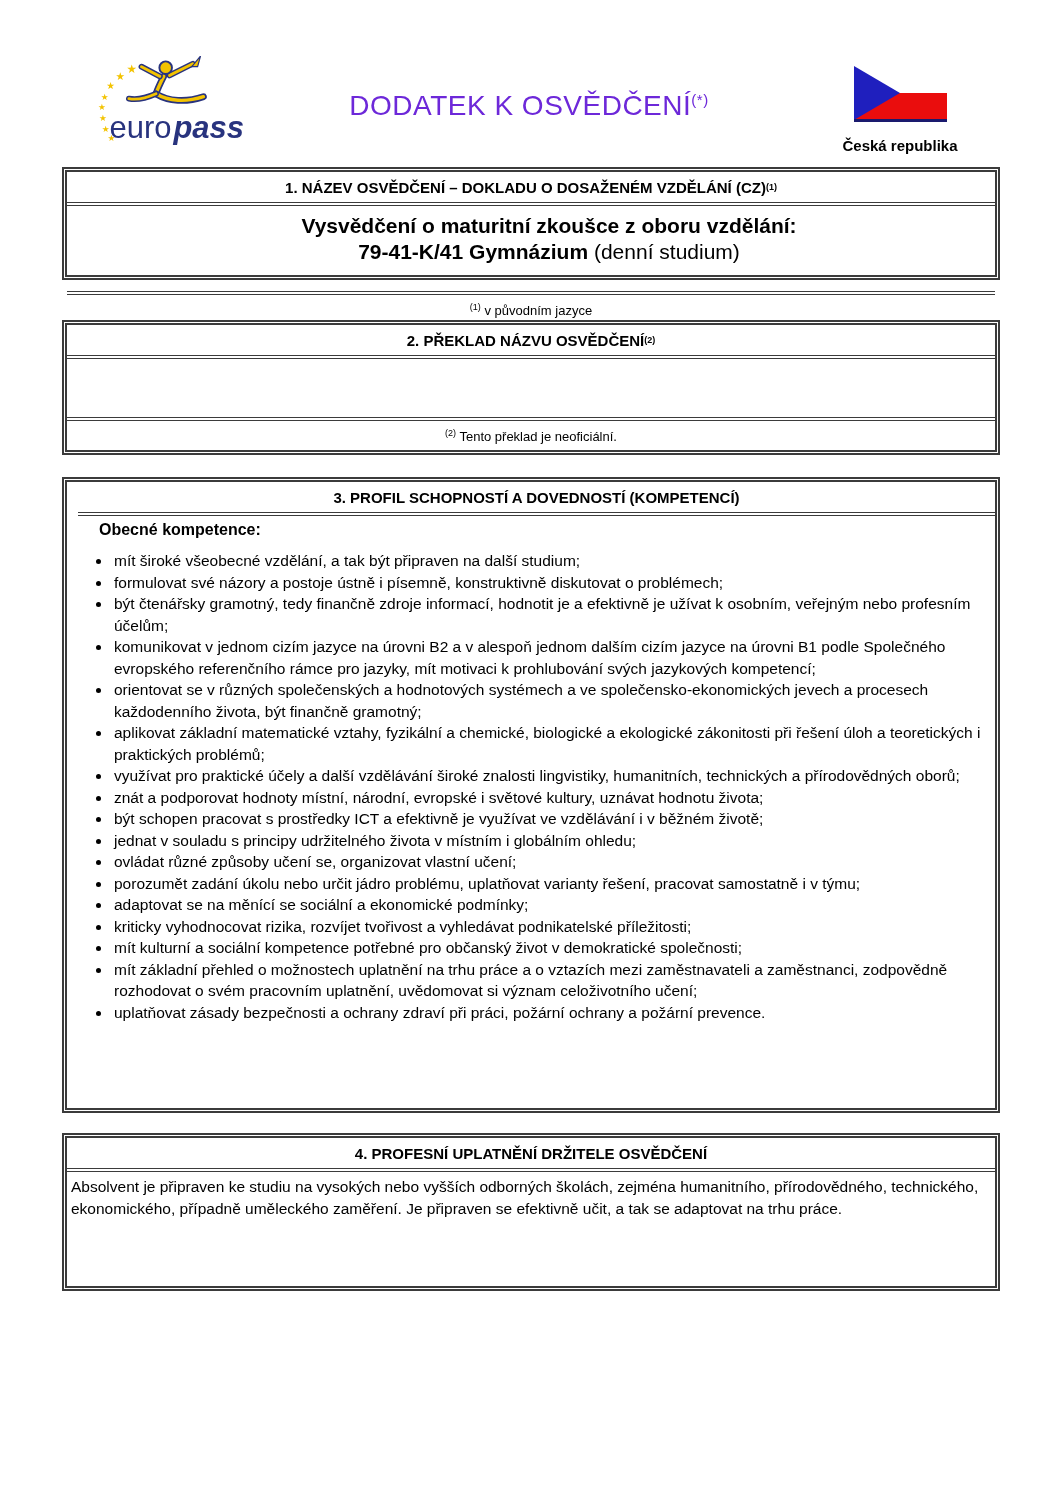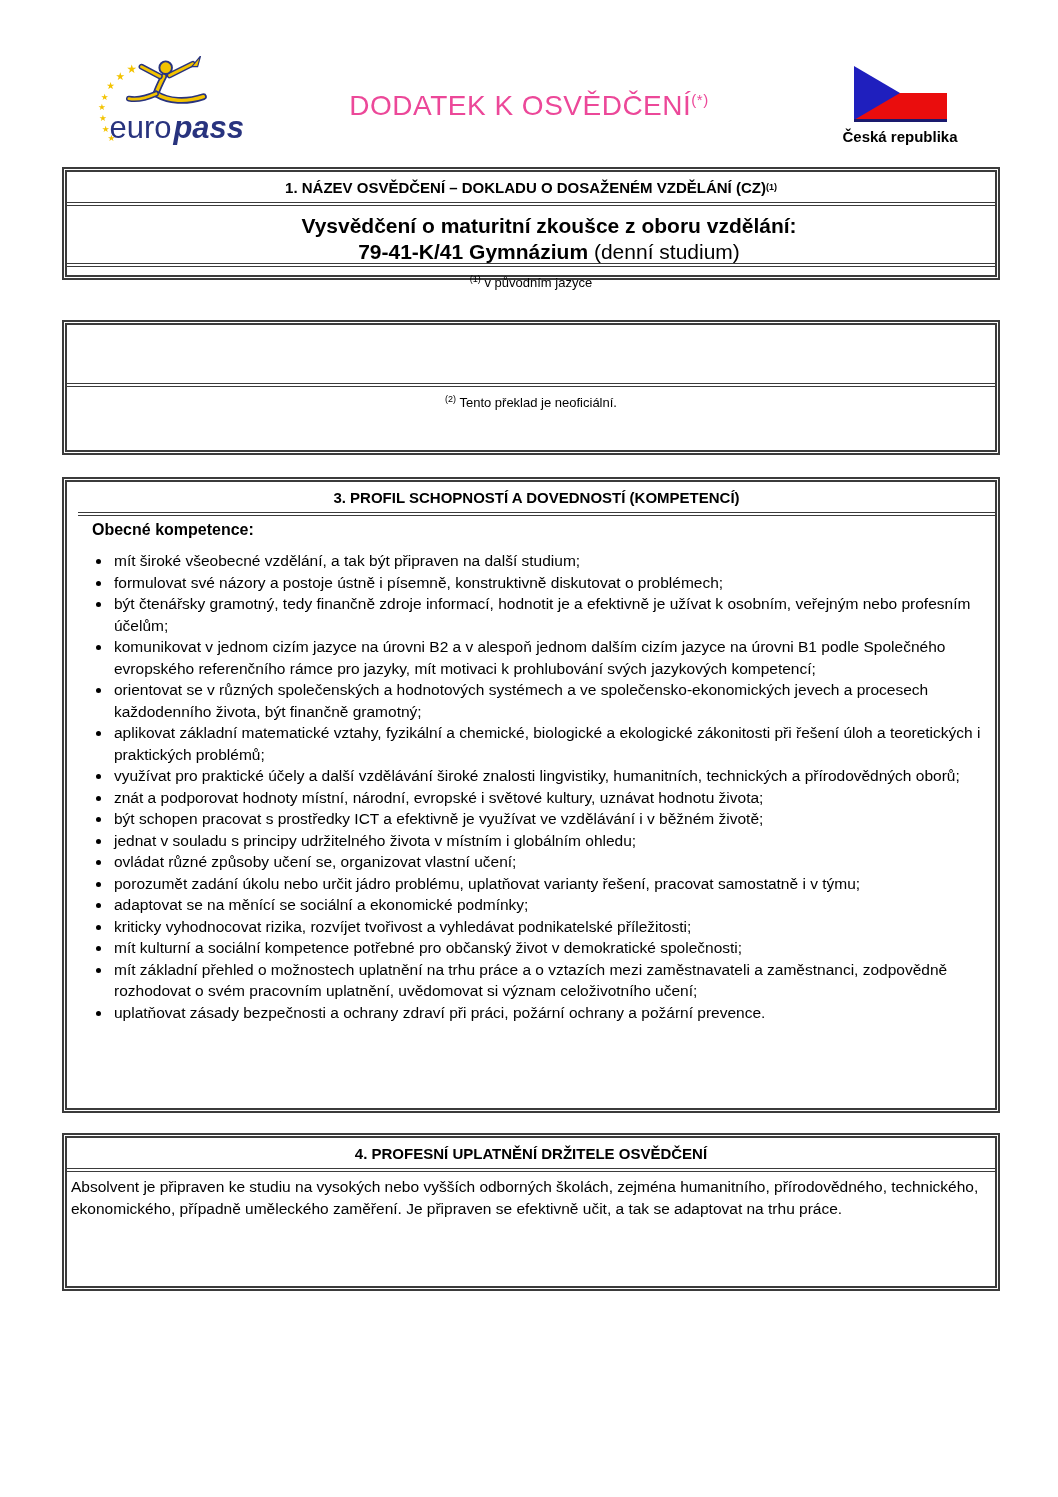--- a/index.html
+++ b/index.html
@@ -10,28 +10,28 @@
     background: #ffffff;
     font-family: "Liberation Sans", sans-serif;
     color: #000;
     overflow: hidden;
   }
 
   
   .logo { position: absolute; left: 96px; top: 56px; width: 150px; height: 94px; }
   .doc-title {
     position: absolute; left: 0; top: 90px; width: 100%;
-    text-align: center; font-size: 28px; font-weight: 400; color: #ec4899;
+    text-align: center; font-size: 28px; font-weight: 400; color: #6d28d9;
     letter-spacing: 0.5px; white-space: nowrap;
   }
   .doc-title sup { font-size: 15px; vertical-align: 10px; }
 
   .flag-wrap { position: absolute; left: 840px; top: 66px; width: 120px; text-align: center; }
   .flag-wrap svg { display: block; margin: 0 auto; }
-  .flag-label { margin-top: 6px; font-size: 15px; font-weight: bold; white-space: nowrap; }
+  .flag-label { margin-top: 15px; font-size: 15px; font-weight: bold; white-space: nowrap; }
 
   
   .sec {
     position: absolute; left: 62px; width: 938px;
     border: 5px double #3b3b3b; box-sizing: border-box; background: #fff;
   }
   #sec1 { top: 167px;  height: 113px; }
   #sec2 { top: 320px;  height: 135px; }
   #sec3 { top: 477px;  height: 636px; padding-left: 11px; }
   #sec4 { top: 1133px; height: 158px; }
@@ -46,29 +46,29 @@
   .sec-foot {
     border-top: 4px double #3b3b3b;
     text-align: center; font-size: 13px; padding-top: 7px;
   }
   .sec-foot sup { font-size: 9px; }
 
   
   #sec1 .sec-body { height: 57px; box-sizing: border-box; padding-top: 7px;
     text-align: center; font-size: 21px; font-weight: bold; line-height: 26px; margin-left: 36px; }
   #sec1 .sec-body .normal { font-weight: 400; }
-  #sec1 .sec-foot { height: 32px; box-sizing: border-box; }
+  #sec1 .sec-foot { height: 32px; box-sizing: border-box; margin-top: 28px; }
 
   
   #sec2 .sec-body { height: 58px; }
   #sec2 .sec-foot { height: 48px; box-sizing: border-box; }
 
   
   #sec3 .sec-body { padding: 3px 4px 0 4px; }
-  .subheading { font-size: 16px; font-weight: bold; margin: 2px 0 0 10px; }
+  .subheading { font-size: 16px; font-weight: bold; margin: 2px 0 0 17px; }
   .bullets {
     margin: 11px 0 0 0; padding: 0 6px 0 30px;
     font-size: 15.5px; line-height: 21.5px; list-style: disc;
   }
   .bullets li { margin: 0; padding-left: 2px; }
 
   
   #sec4 .sec-body { padding: 4px 5px 0 4px; font-size: 15.5px; line-height: 21.5px; }
 </style>
 <title>DODATEK K OSVĚDČENÍ</title></head>
@@ -130,20 +130,24 @@
     <div class="sec-body">
       <div>Vysvědčení o maturitní zkoušce z oboru vzdělání:</div>
       <div><span>79-41-K/41 Gymnázium</span>
         <span class="normal">(denní studium)</span></div>
     </div>
     <div class="sec-foot"><sup>(1)</sup>
       <span>v původním jazyce</span></div>
   </div>
 
   <div class="sec" id="sec2">
+    <div class="sec-head">
+        <span>2. PŘEKLAD NÁZVU OSVĚDČENÍ</span>
+        <sup>(2)</sup>
+      </div>
     <div class="sec-body"></div>
     <div class="sec-foot"><sup>(2)</sup>
       <span>Tento překlad je neoficiální.</span></div>
   </div>
 
   <div class="sec" id="sec3">
     <div class="sec-head">3. PROFIL SCHOPNOSTÍ A DOVEDNOSTÍ (KOMPETENCÍ)</div>
     <div class="sec-body">
       <div class="subheading">Obecné kompetence:</div>
       <ul class="bullets">

